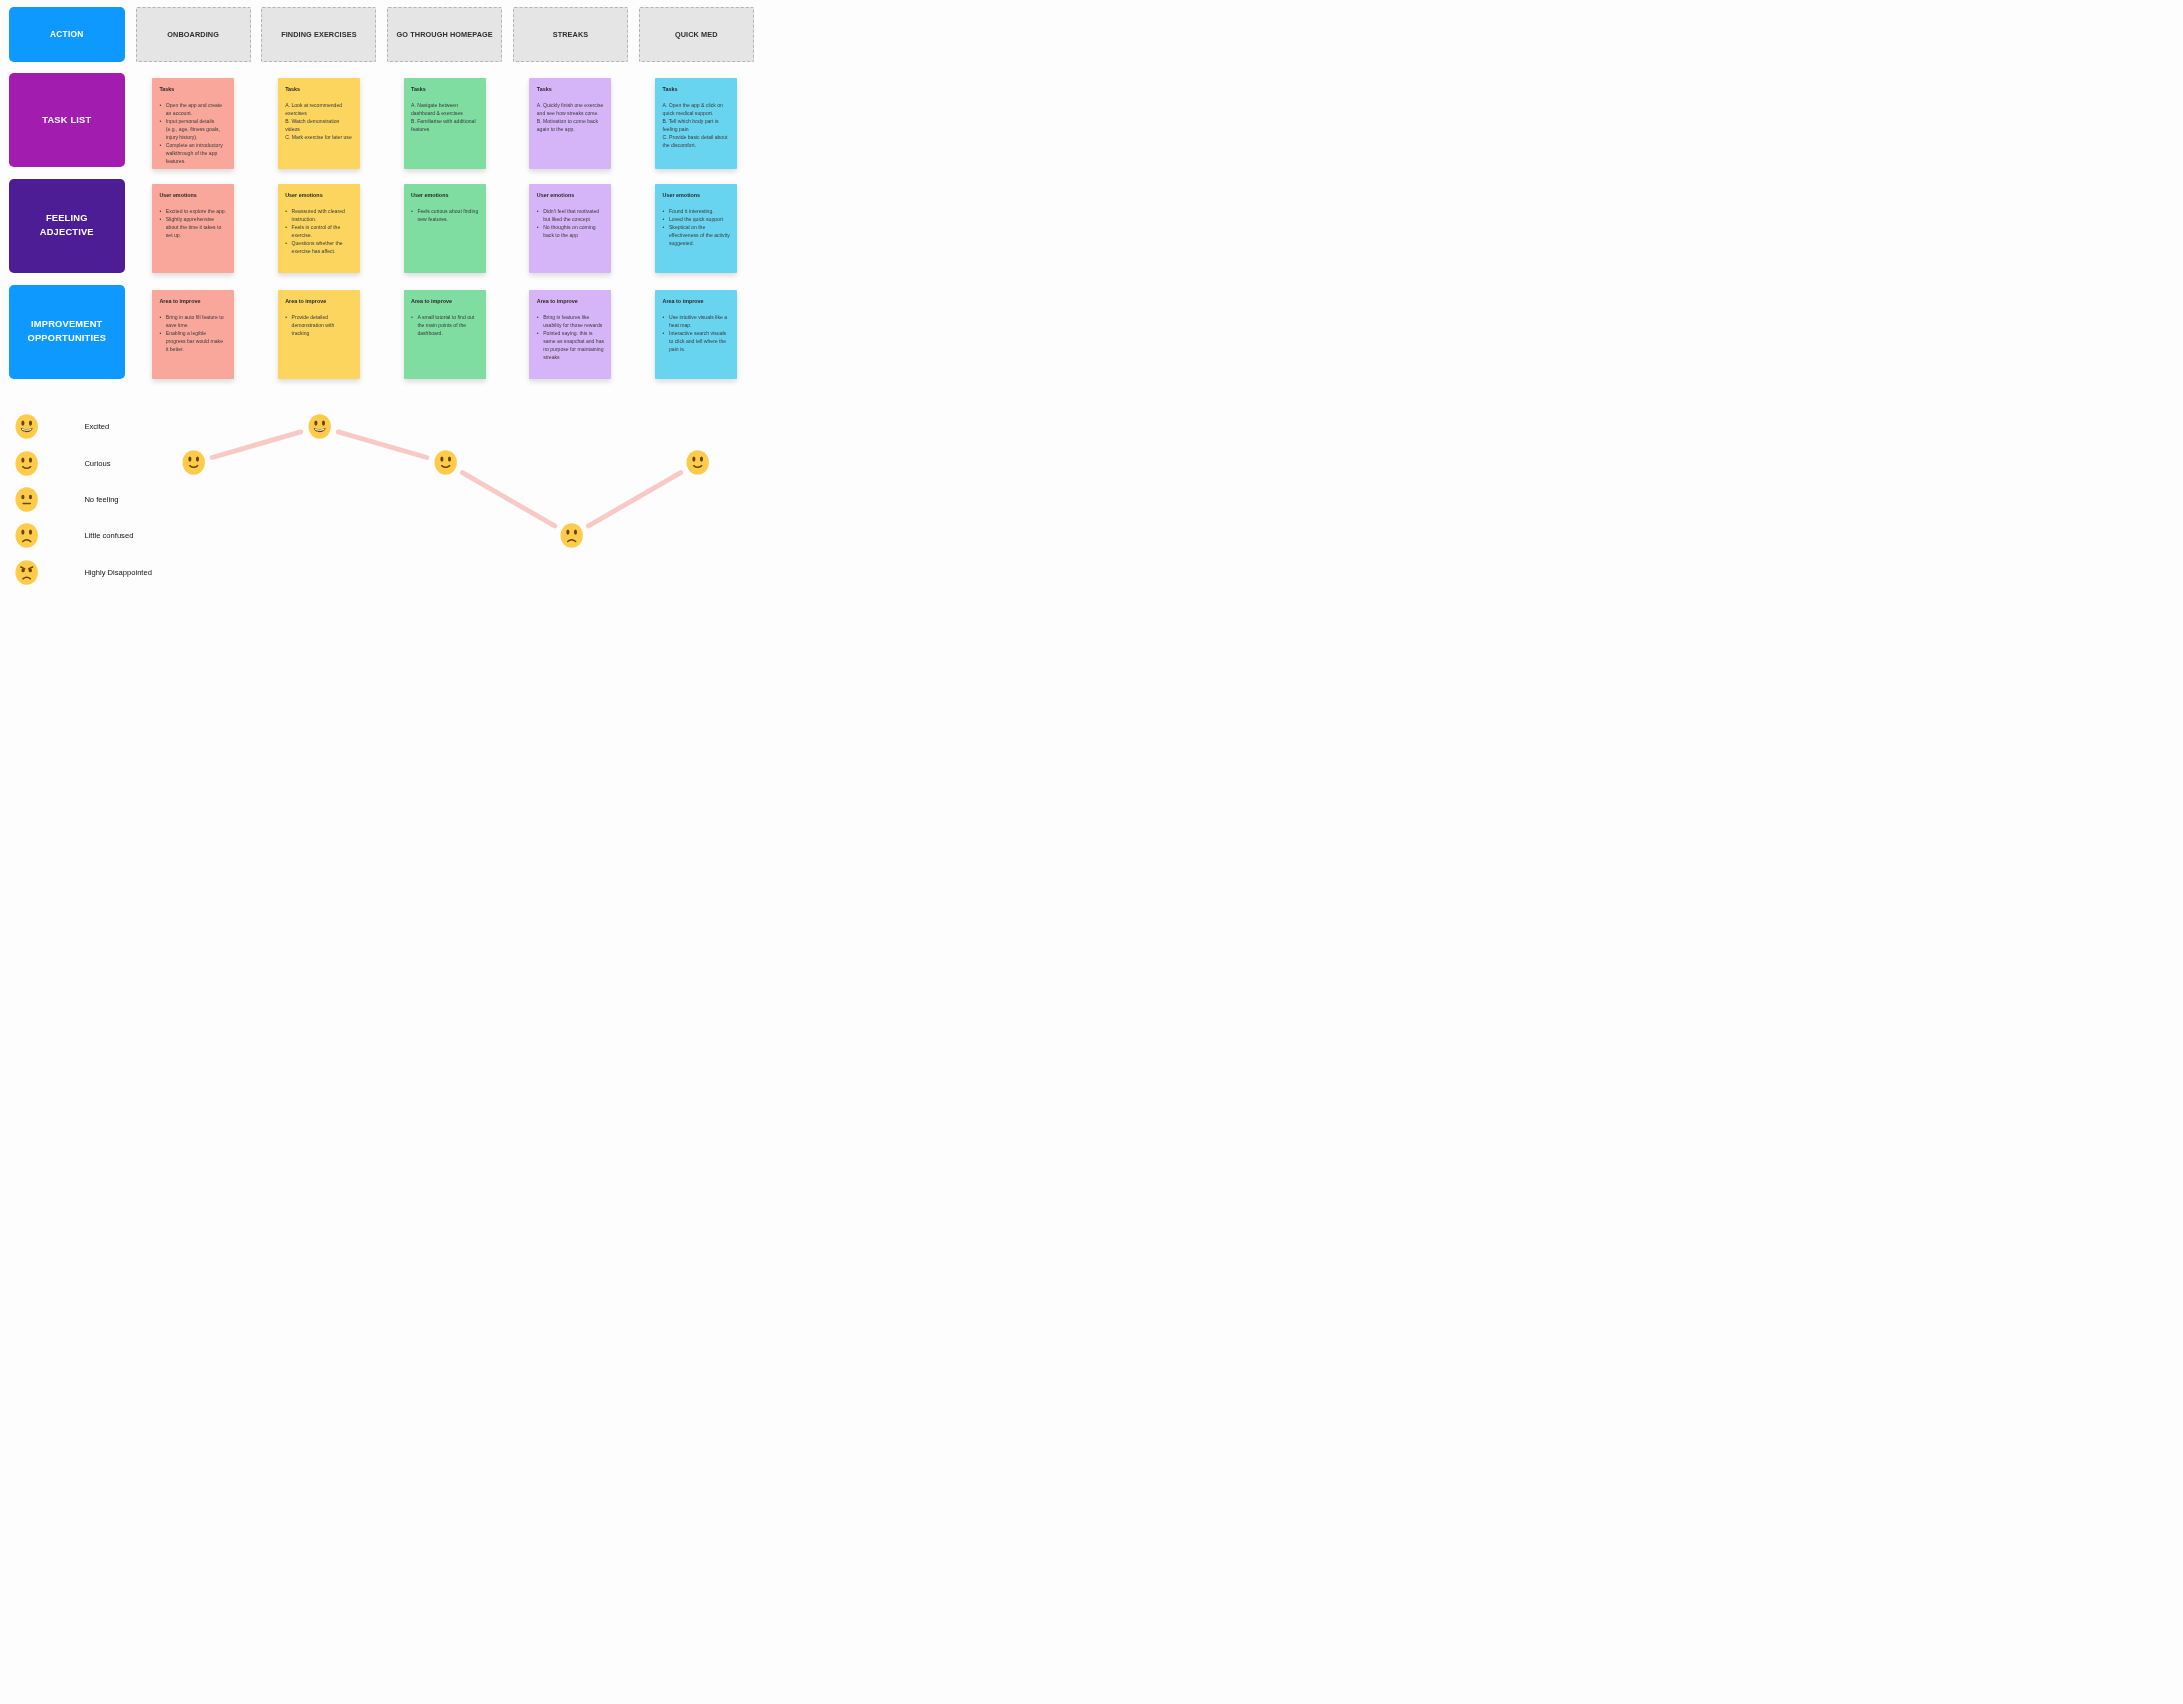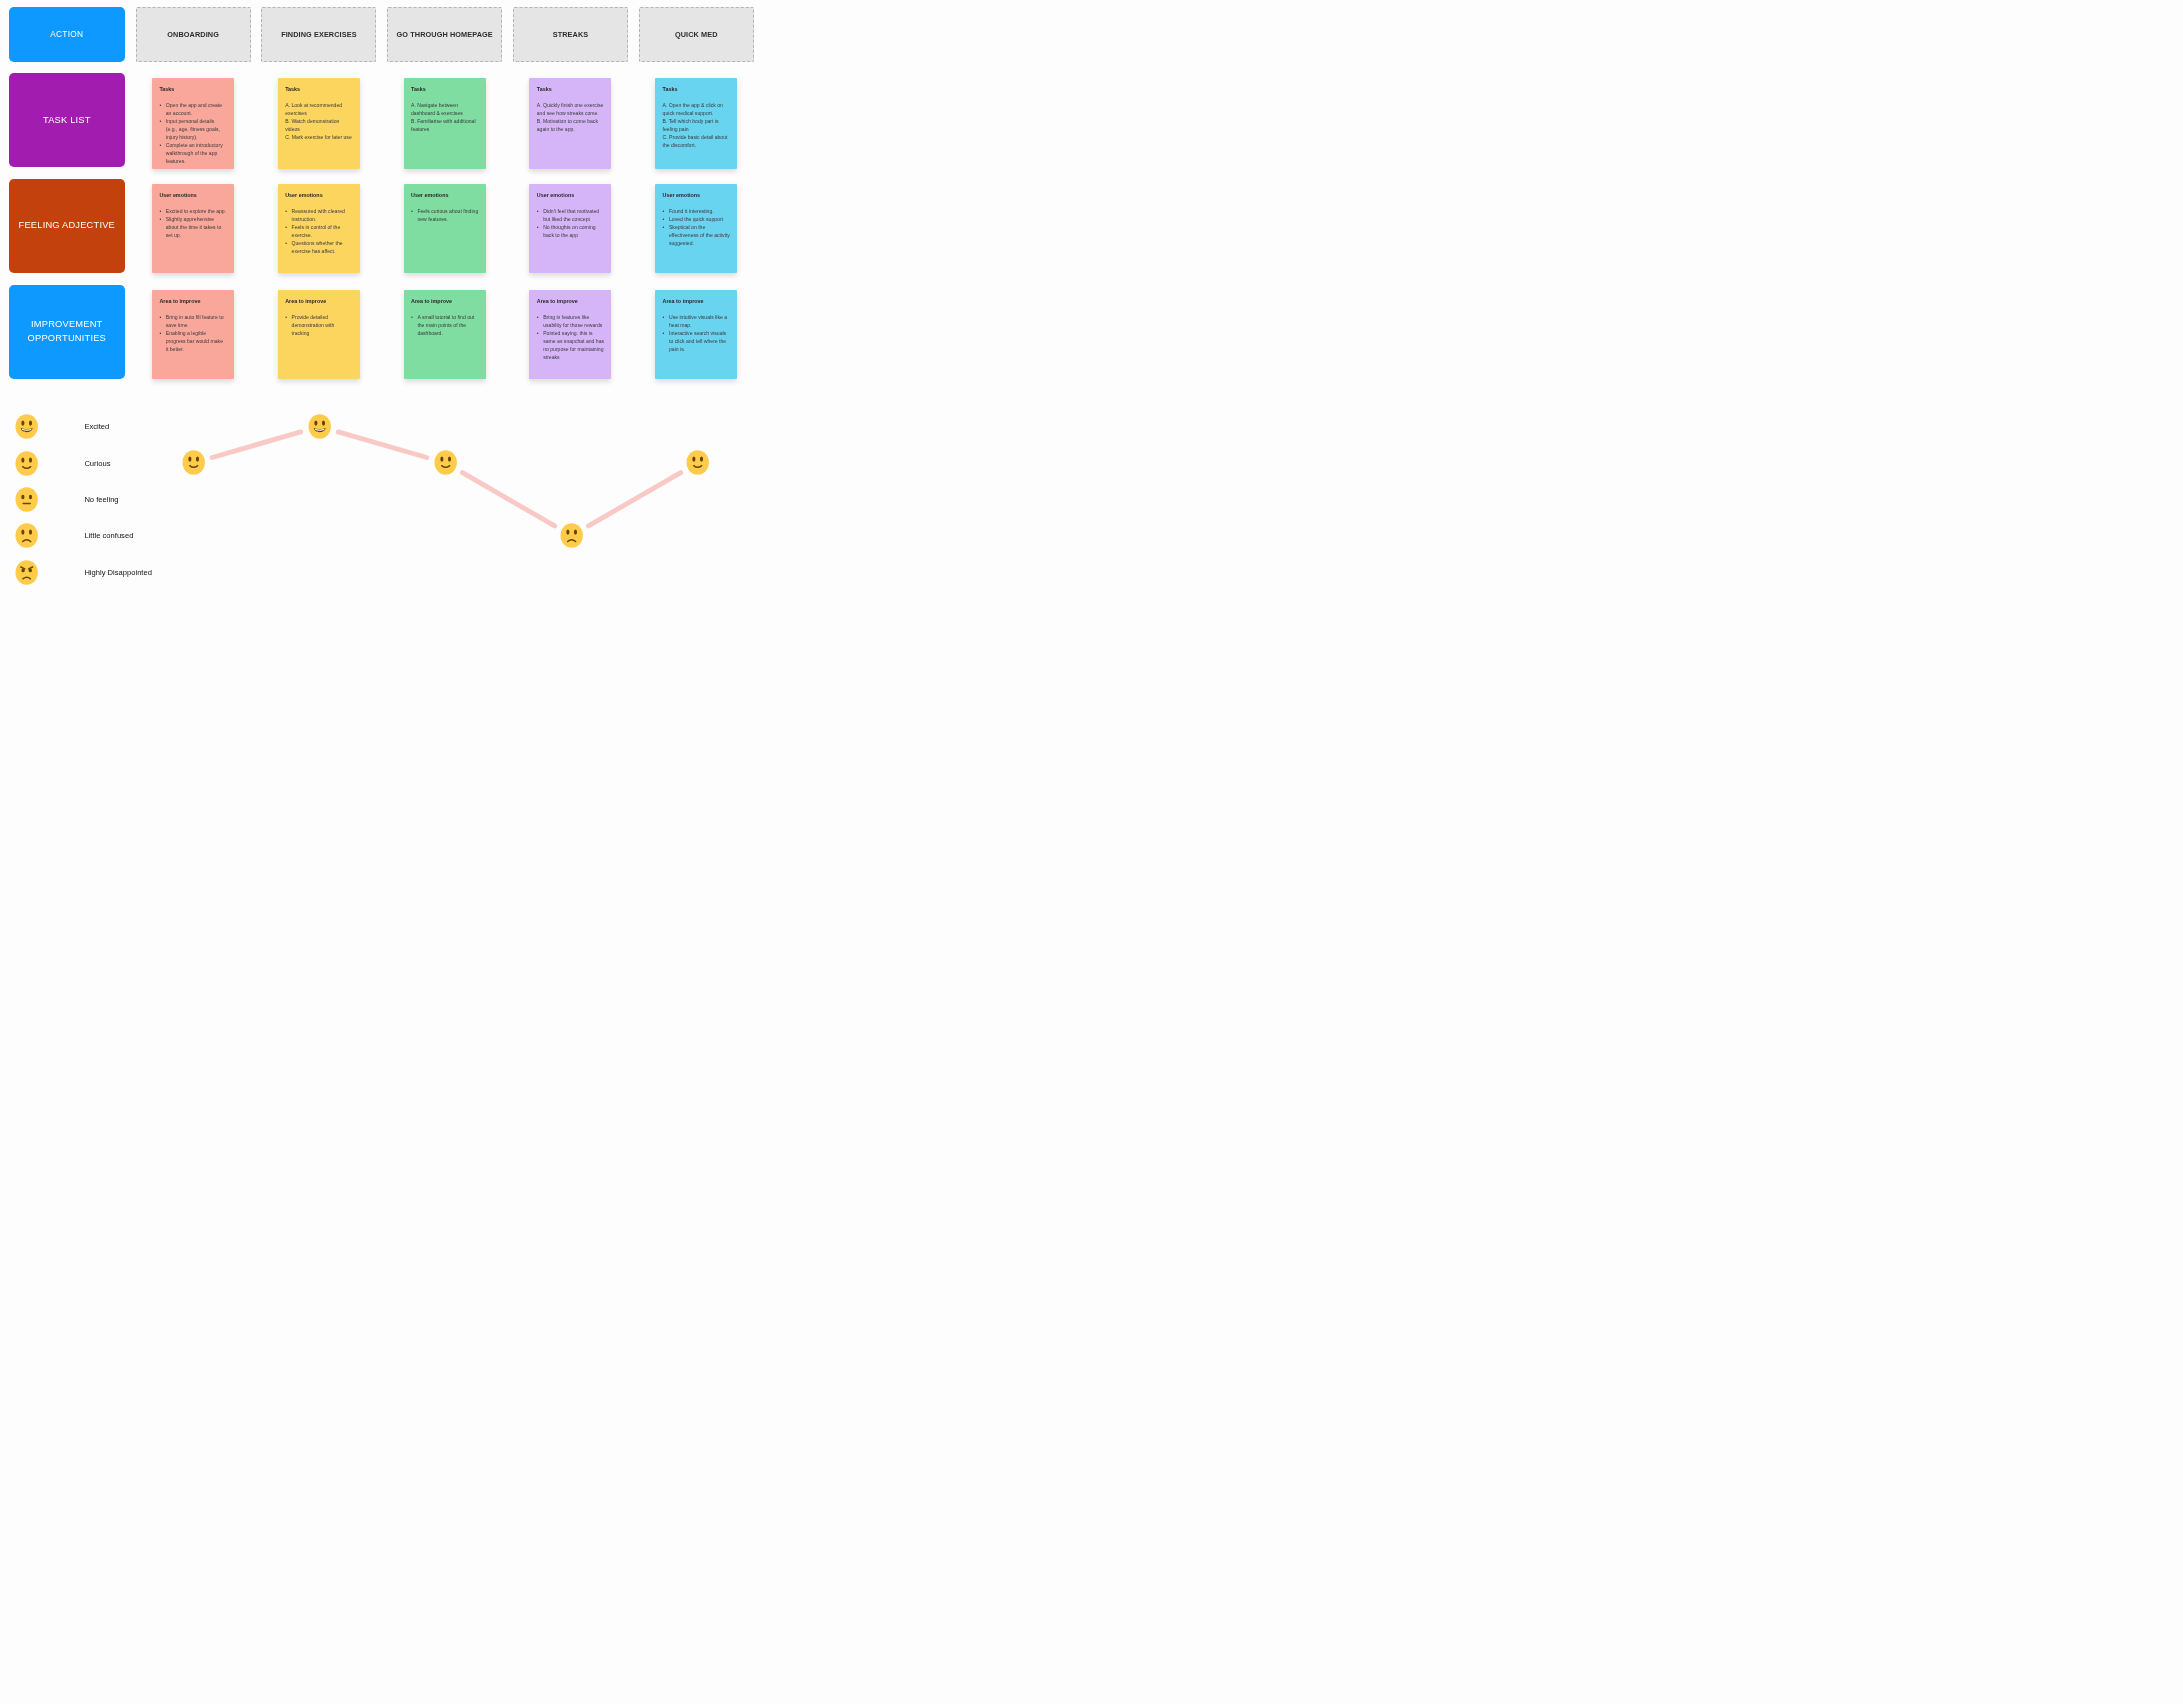--- a/index.html
+++ b/index.html
@@ -5,21 +5,21 @@
   html,body{margin:0;padding:0;background:#FDFDFE;}
   body{font-family:"Liberation Sans", sans-serif; -webkit-font-smoothing:antialiased;}
   .board{position:relative;width:766px;height:598px;background:#FDFDFE;overflow:hidden;}
 
   
   .matrix{position:absolute;left:8.8px;top:6.8px;display:grid;
           grid-template-columns:116px repeat(5,115px);
           grid-template-rows:55px 94px 94px 94px;
           column-gap:10.8px;row-gap:11.7px;}
   .hdr-blue{background:var(--blue);border-radius:4.9px;display:flex;align-items:center;justify-content:center;
-            color:#fff;font-weight:400;}
+            color:#fff;font-weight:700;}
   .action-box{font-size:8.3px;letter-spacing:0.3px;}
   .stage-box{background:#e5e5e5;border:1px dashed #B5B5B5;border-radius:1.5px;
              display:flex;align-items:center;justify-content:center;
              font-size:7.3px;font-weight:700;color:#2D2D2D;letter-spacing:0.1px;text-align:center;padding:0 2.9px;}
   .rowlab{font-size:9.3px;letter-spacing:0.2px;text-align:center;line-height:1.5;padding:0 9.8px;}
 
   
   .cell{display:flex;justify-content:center;align-items:flex-start;}
   .note{width:82px;margin-top:4.9px;border-radius:1px;padding:7.8px 7.3px 5.9px 7.3px;box-sizing:border-box;
         box-shadow:0 2.4px 4.9px rgba(0,0,0,.13);}
@@ -104,21 +104,21 @@
         <div class="note h186" style="background: rgb(105, 212, 239);">
       <div class="note-title">Tasks</div>
       <div class="note-body">
             <div class="line">A. Open the app &amp; click on quick medical support.</div>
             <div class="line">B. Tell which body part is feeling pain</div>
             <div class="line">C. Provide basic detail about the discomfort.</div>
           </div>
         </div>
       </div>
 
-    <div class="hdr-blue rowlab" style="background: #c2410c;">FEELING ADJECTIVE</div>
+    <div class="hdr-blue rowlab" style="background: #4c1d95;">FEELING ADJECTIVE</div>
     <div class="cell">
         <div class="note h182" style="background: rgb(249, 167, 154);">
       <div class="note-title">User emotions</div>
       <div class="note-body">
             <div class="bullet-item">
               <span class="dot">•</span>
               <span class="txt">Excited to explore the app.</span>
             </div>
             <div class="bullet-item">
               <span class="dot">•</span>

